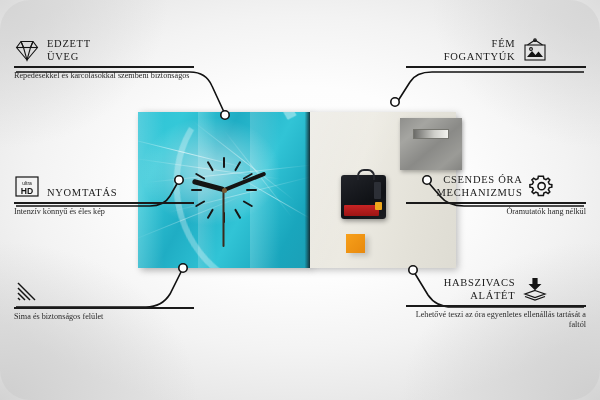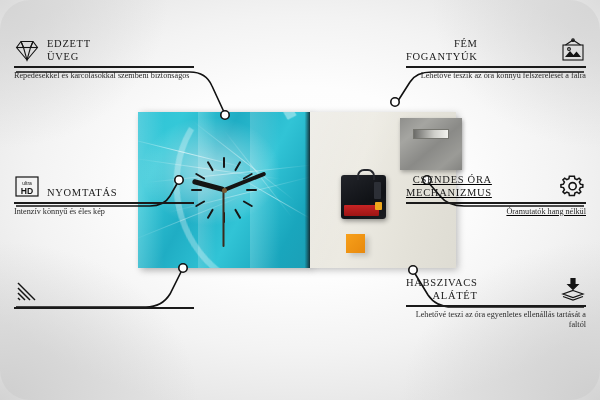--- a/index.html
+++ b/index.html
@@ -61,35 +61,35 @@
   #movement{position:absolute;left:203px;top:63px;width:45px;height:44px;background:linear-gradient(150deg,#22242a,#101216 60%,#1b1d22);border-radius:3px;box-shadow:1px 2px 5px rgba(0,0,0,.4);}
   #movement .shaft{position:absolute;left:50%;top:-6px;width:14px;height:9px;margin-left:-7px;border:2px solid #24262c;border-bottom:none;border-radius:7px 7px 0 0;}
   #movement .batt{position:absolute;left:3px;bottom:3px;width:35px;height:11px;background:linear-gradient(180deg,#c72424,#9d1414);border-radius:1px;}
   #movement .batt b{position:absolute;right:-3px;top:-3px;width:7px;height:8px;background:#f0a81c;border-radius:1px;display:block;}
   #movement .ridge{position:absolute;right:5px;top:7px;width:7px;height:17px;background:#2c2f36;border-radius:1px;}
   #foam{position:absolute;left:208px;top:122px;width:19px;height:19px;background:linear-gradient(135deg,#f7a01a,#e8890d);box-shadow:4px 3px 5px rgba(0,0,0,.16);}
 
   
   .callout{position:absolute;width:180px;}
   .callout .head{display:flex;align-items:center;gap:7px;}
-  .callout.right .head{flex-direction:row;justify-content:space-between;}
+  .callout.right .head{flex-direction:row;justify-content:center;}
   .title{font-size:10.5px;letter-spacing:.7px;color:#1a1a1a;line-height:12.5px;text-transform:uppercase;font-weight:400;}
   .callout.left .title{text-align:left;}
   .callout.right .title{text-align:right;}
   .rule{height:1.6px;background:#1a1a1a;margin:3px 0 3px;}
   .desc{font-size:8.2px;line-height:10.2px;color:#2a2a2a;}
   .callout.right .desc{text-align:right;}
   .ico{flex:0 0 auto;width:26px;height:25px;color:#141414;}
   .ico svg{display:block;width:100%;height:100%;}
 
   #c1{left:14px;top:38px;}
   #c2{left:14px;top:174px;}
   #c3{left:14px;top:279px;}
   #c4{left:406px;top:38px;}
-  #c5{left:406px;top:174px;text-decoration:underline;}
+  #c5{left:406px;top:174px;}
   #c6{left:406px;top:277px;}
 
   #leaders{position:absolute;inset:0;pointer-events:none;}
 </style>
 </head>
 <body>
 
 <div id="stage">
   <div class="vig tl"></div>
   <div class="vig tr"></div>
@@ -238,41 +238,41 @@
             <g stroke="currentColor" stroke-width="1.5" fill="none">
           <path d="M4 4 L21 21"></path>
               <path d="M4 9 L16 21"></path>
               <path d="M4 14 L11 21"></path>
               <path d="M4 19 L6 21"></path>
         </g>
           </svg>
       </span>
     </div>
     <div class="rule"></div>
+    <div class="desc">Sima és biztonságos felület</div>
   </div>
 
   <div class="callout right" id="c4">
     <div class="head">
       <span class="title">
         <span>FÉM</span><br><span>FOGANTYÚK</span>
       </span>
       <span class="ico">
         <svg viewBox="0 0 26 25">
             <g fill="none" stroke="currentColor" stroke-width="1.1">
           <rect x="3" y="7" width="20" height="15"></rect>
           <path d="M13 2 L5.5 7 M13 2 L20.5 7"></path>
           <circle cx="13" cy="2.2" r="1.3"></circle>
           <path d="M5 19 L10 13 L13.5 17 L16.5 13.5 L21 19 Z" fill="currentColor" stroke="none"></path>
           <circle cx="9" cy="11" r="1.4"></circle>
         </g>
           </svg>
       </span>
     </div>
     <div class="rule"></div>
-    <div class="desc">Lehetővé teszik az óra könnyű felszerelését a falra</div>
   </div>
 
   <div class="callout right" id="c5">
     <div class="head">
       <span class="title">
         <span>CSENDES ÓRA</span><br><span>MECHANIZMUS</span>
       </span>
       <span class="ico">
         <svg viewBox="0 0 26 25">
             <g fill="none" stroke="currentColor" stroke-width="1.6">

